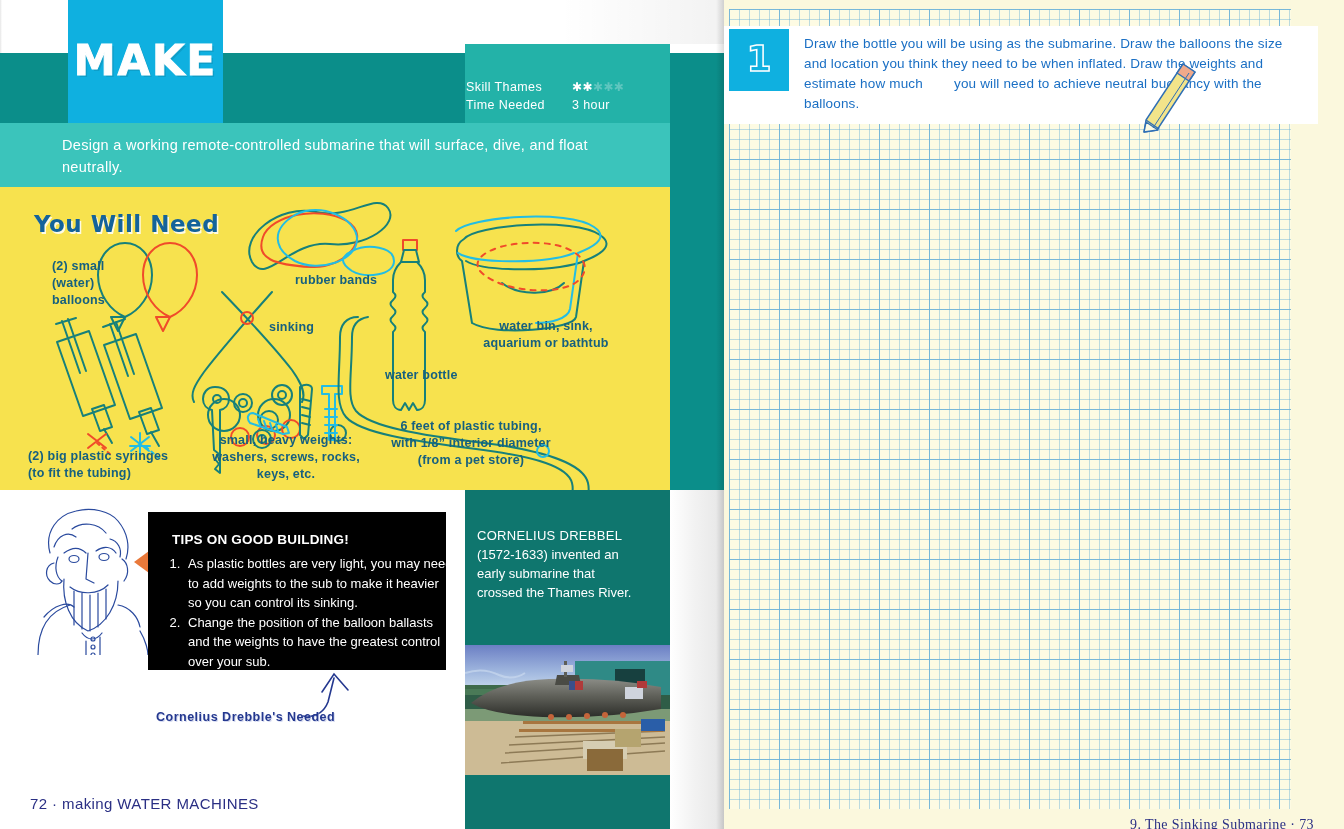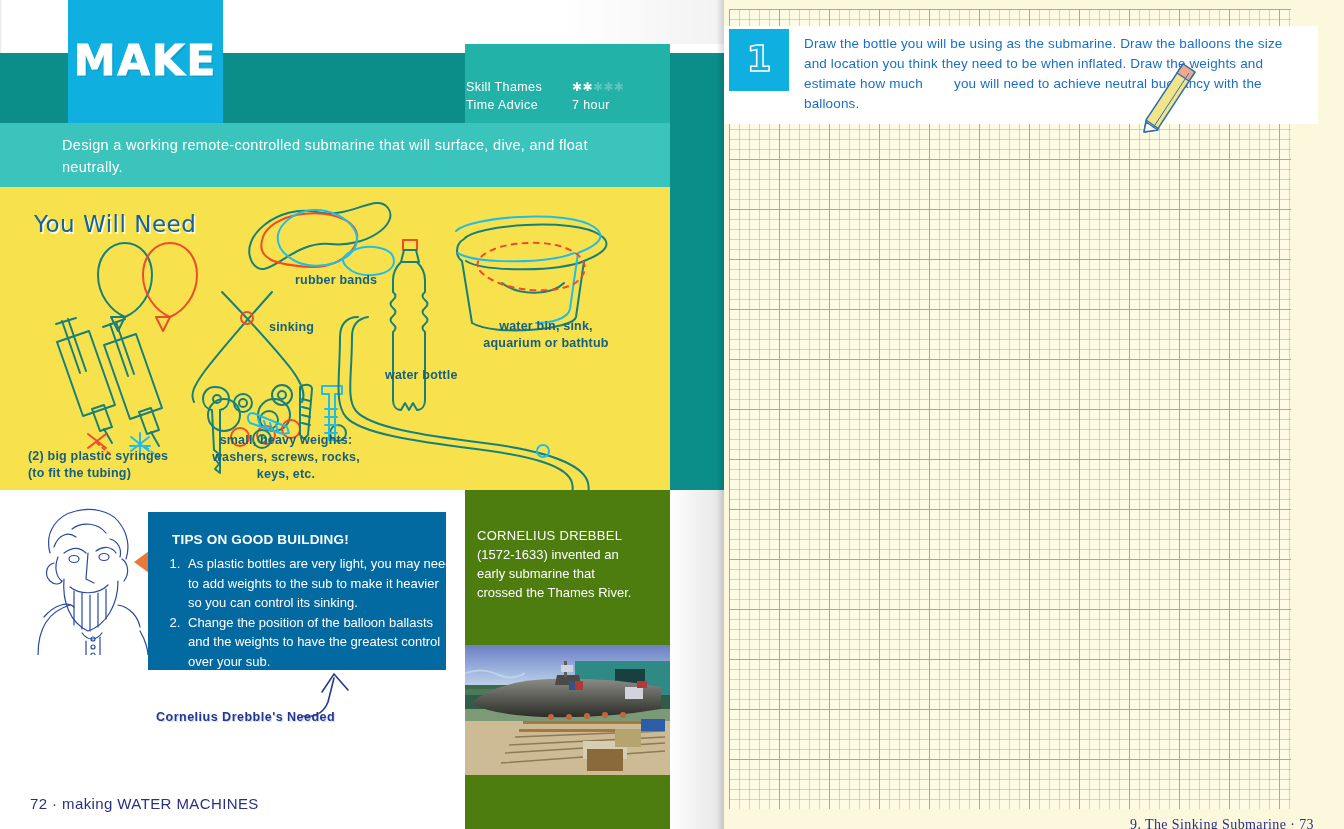--- a/index.html
+++ b/index.html
@@ -29,42 +29,42 @@
   .meta td.lbl{width:106px;}
   .stars{letter-spacing:2px;font-size:12px;}
   .star-on{color:#ffffff;}
   .star-off{color:#5fc6bf;}
 
   .desc-band{position:absolute;left:0;top:123px;width:670px;height:64px;background:#3bc4bb;}
   .desc-text{position:absolute;left:62px;top:134px;width:560px;color:#ffffff;
     font-family:"Liberation Sans", sans-serif;font-size:14.5px;line-height:22px;letter-spacing:.3px;}
 
   .yellow-panel{position:absolute;left:0;top:187px;width:670px;height:303px;background:#f7e24e;}
-  .ywn-title{position:absolute;left:34px;top:211px;font-family:"DejaVu Sans",sans-serif;font-weight:normal;
+  .ywn-title{position:absolute;left:34px;top:211px;font-family:"DejaVu Sans",sans-serif;font-weight:bold;
     font-size:23px;color:#14639a;letter-spacing:.5px;
     text-shadow:1.5px 1.5px 0 rgba(255,255,255,.85);}
 
   .cap{position:absolute;color:#16607f;font-family:"Liberation Sans",sans-serif;
     font-size:12.5px;line-height:17px;letter-spacing:.2px;font-weight:600;}
 
   
   .gutter-teal{position:absolute;left:670px;top:53px;width:54px;height:437px;background:#0b8e8a;}
   .gutter-white{position:absolute;left:670px;top:490px;width:54px;height:339px;
     background:linear-gradient(to right,#ffffff 0%,#f2f2f2 45%,#e6e6e6 100%);}
   .gutter-teal-top{position:absolute;left:670px;top:44px;width:54px;height:9px;background:#ffffff;}
 
   
   .bottom-white{position:absolute;left:0;top:490px;width:465px;height:339px;background:#ffffff;}
-  .drebbel-col{position:absolute;left:465px;top:490px;width:205px;height:339px;background:#4d7c0f;}
+  .drebbel-col{position:absolute;left:465px;top:490px;width:205px;height:339px;background:#0f766e;}
   .drebbel-text{position:absolute;left:12px;top:36px;width:165px;color:#ffffff;
     font-family:"Liberation Sans",sans-serif;font-size:13px;line-height:19px;}
   .drebbel-name{letter-spacing:.3px;}
   .sub-photo{position:absolute;left:0;top:155px;width:205px;height:130px;overflow:hidden;}
 
-  .tips-box{position:absolute;left:148px;top:512px;width:298px;height:158px;background:#0369a1;}
+  .tips-box{position:absolute;left:148px;top:512px;width:298px;height:158px;background:#000000;}
   .tips-title{position:absolute;left:24px;top:20px;color:#ffffff;font-family:"Liberation Sans",sans-serif;
     font-weight:bold;font-size:13.5px;letter-spacing:.2px;}
   .tips-list{position:absolute;left:14px;top:42px;width:272px;margin:0;padding:0 0 0 22px;color:#ffffff;
     font-family:"Liberation Sans",sans-serif;font-size:13px;line-height:19.5px;}
   .tips-list li{margin:0 0 0 0;padding-left:4px;}
   .tips-tail{position:absolute;left:134px;top:551px;width:0;height:0;
     border-top:11px solid transparent;border-bottom:11px solid transparent;border-right:15px solid #e9793a;}
 
   .advice-label{position:absolute;left:156px;top:710px;color:#24388f;
     font-family:"Liberation Sans",sans-serif;font-weight:bold;font-size:12.5px;letter-spacing:.5px;
@@ -121,22 +121,22 @@
     </div>
 
     <div class="meta">
       <table>
         <tbody>
             <tr>
           <td class="lbl">Skill Thames</td>
           <td class="stars"><span class="star-on">✱✱</span><span class="star-off">✱✱✱</span></td>
         </tr>
         <tr>
-          <td class="lbl">Time Advice</td>
-          <td>7 hour</td>
+          <td class="lbl">Time Needed</td>
+          <td>3 hour</td>
         </tr>
       </tbody>
         </table>
     </div>
 
     <div class="desc-band"></div>
     <div class="desc-text">Design a working remote-controlled submarine that will surface, dive, and float neutrally.</div>
 
     <div class="yellow-panel"></div>
     <div class="ywn-title">You Will Need</div>
@@ -232,26 +232,28 @@
         <path d="M480 84 c20 22 84 26 100 8 c14 -16 -4 -34 -40 -36 c-38 -2 -72 12 -60 28 z" stroke="#f04b2a" stroke-dasharray="5 6"></path>
 
         <g>
           <path d="M358 130 c-12 0 -18 8 -18 20 c0 40 -6 66 6 80 c14 16 66 24 130 32 c62 8 92 18 96 34 c4 16 -10 26 -24 34"></path>
           <path d="M368 130 c-12 2 -16 10 -16 20 c0 38 -6 62 4 74 c14 16 64 24 128 32 c64 8 100 22 104 40 c4 18 -10 28 -26 36"></path>
           <circle cx="543" cy="264" r="6" stroke="#23bde4"></circle>
         </g>
       </g>
     </svg>
 
+    <div class="cap" style="left:52px;top:258px;width:90px;">(2) small<br>(water)<br>balloons</div>
     <div class="cap" style="left:28px;top:432px;width:180px;margin-top:16px;">(2) big plastic syringes<br>(to fit the tubing)</div>
     <div class="cap" style="left:295px;top:272px;">rubber bands</div>
     <div class="cap" style="left:269px;top:319px;">sinking</div>
     <div class="cap" style="left:200px;top:432px;width:172px;text-align:center;">small, heavy weights:<br>washers, screws, rocks,<br>keys, etc.</div>
     <div class="cap" style="left:385px;top:367px;text-align:right;">water bottle</div>
     <div class="cap" style="left:476px;top:318px;width:140px;text-align:center;">water bin, sink,<br>aquarium or bathtub</div>
+    <div class="cap" style="left:383px;top:418px;width:176px;text-align:center;">6 feet of plastic tubing,<br>with 1/8” interior diameter<br>(from a pet store)</div>
 
     <div class="bottom-white"></div>
 
     <svg style="position:absolute;left:24px;top:505px;width:130px;height:150px;" viewBox="0 0 130 150">
       <g fill="none" stroke="#2a4a9e" stroke-width="1.2" stroke-linecap="round" stroke-linejoin="round">
         <path d="M26 48 c-6 -22 8 -38 26 -42 c16 -4 34 0 42 10 c10 12 12 26 8 38"></path>
         <path d="M30 42 c4 -12 14 -16 22 -10 M48 24 c10 -8 26 -6 34 4 M86 34 c8 2 12 10 10 18"></path>
         <path d="M34 52 c-4 10 -2 20 4 24 M98 54 c6 4 8 14 2 22"></path>
         <path d="M30 58 c-8 2 -10 12 -4 18 c4 4 10 4 12 0"></path>
         <path d="M40 48 c8 -6 16 -6 22 0 M72 46 c8 -6 16 -4 20 2"></path>

